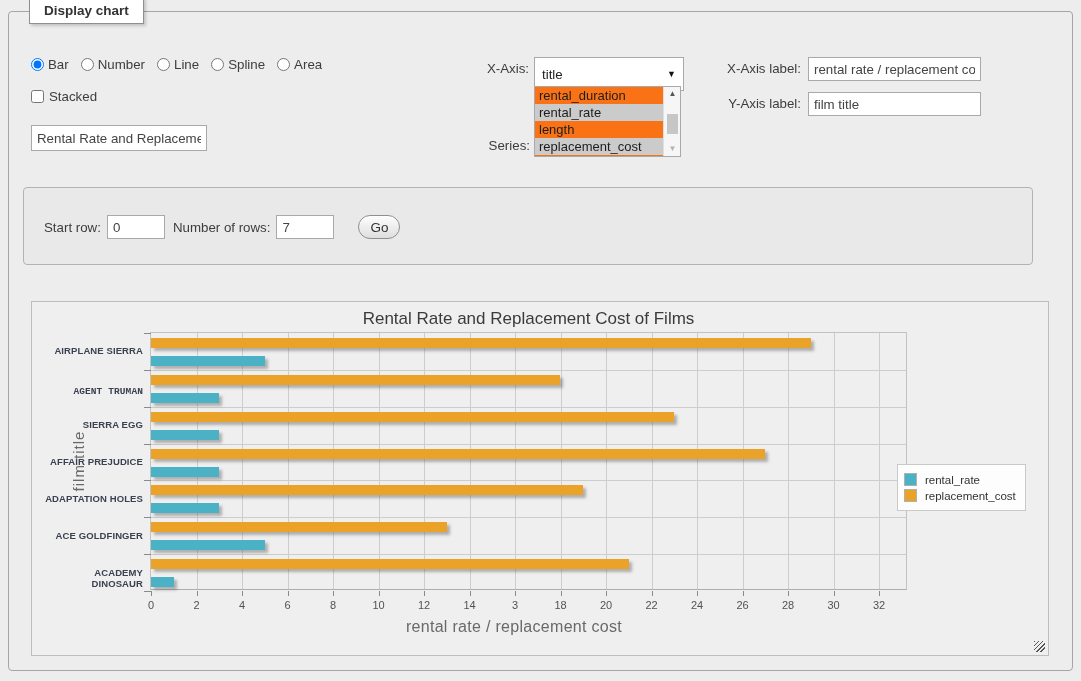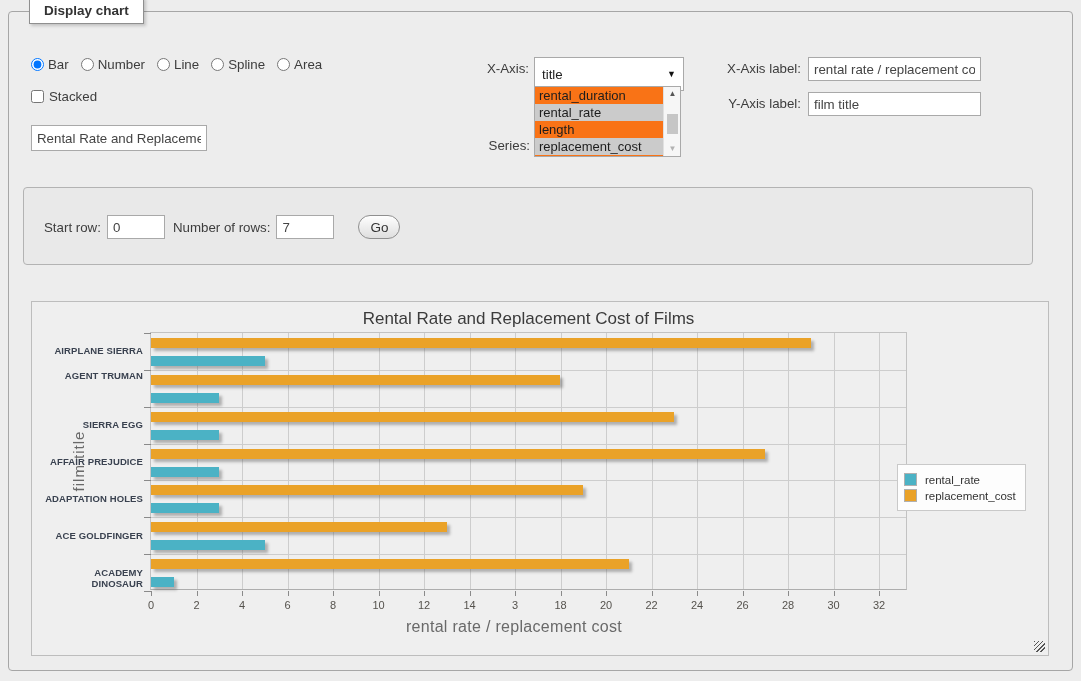--- a/index.html
+++ b/index.html
@@ -212,21 +212,21 @@
           <div class="ytickmark" style="top: 36.8571px;"></div>
           <div class="ytickmark" style="top: 73.7143px;"></div>
           <div class="ytickmark" style="top: 110.571px;"></div>
           <div class="ytickmark" style="top: 147.429px;"></div>
           <div class="ytickmark" style="top: 184.286px;"></div>
           <div class="ytickmark" style="top: 221.143px;"></div>
           <div class="ytickmark" style="top: 258px;"></div>
           <div class="catlabel" style="top: 12.4286px;">AIRPLANE SIERRA</div>
           <div class="bar" style="top: 5px; width: 659.522px; background: rgb(234, 162, 40);"></div>
           <div class="bar" style="top: 23px; width: 113.522px; background: rgb(75, 178, 197);"></div>
-          <div class="catlabel" style="top: 37px;">AGENT TRUMAN</div>
+          <div class="catlabel" style="top: 53px; font-family: Liberation Mono, monospace;">AGENT TRUMAN</div>
           <div class="bar" style="top: 41.8571px; width: 409.272px; background: rgb(234, 162, 40);"></div>
           <div class="bar" style="top: 59.8571px; width: 68.0225px; background: rgb(75, 178, 197);"></div>
           <div class="catlabel" style="top: 86.1429px;">SIERRA EGG</div>
           <div class="bar" style="top: 78.7143px; width: 523.022px; background: rgb(234, 162, 40);"></div>
           <div class="bar" style="top: 96.7143px; width: 68.0225px; background: rgb(75, 178, 197);"></div>
           <div class="catlabel" style="top: 123px;">AFFAIR PREJUDICE</div>
           <div class="bar" style="top: 115.571px; width: 614.022px; background: rgb(234, 162, 40);"></div>
           <div class="bar" style="top: 133.571px; width: 68.0225px; background: rgb(75, 178, 197);"></div>
           <div class="catlabel" style="top: 159.857px;">ADAPTATION HOLES</div>
           <div class="bar" style="top: 152.429px; width: 432.022px; background: rgb(234, 162, 40);"></div>

